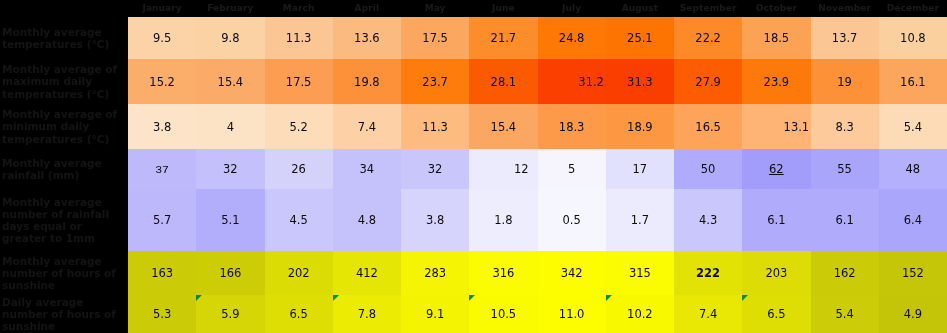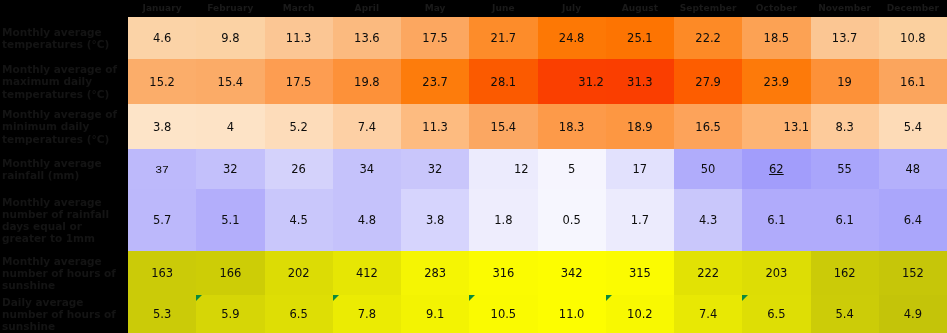--- a/index.html
+++ b/index.html
@@ -109,21 +109,21 @@
           <th class="month-head">August</th>
           <th class="month-head">September</th>
           <th class="month-head">October</th>
           <th class="month-head">November</th>
           <th class="month-head">December</th>
         </tr>
     </thead>
     <tbody id="table-body">
         <tr style="height: 42px;">
           <th class="row-label">Monthly average temperatures (°C)</th>
-          <td class="cell" style="background: rgb(251, 211, 167);"><span class="val">4.6</span></td>
+          <td class="cell" style="background: rgb(251, 211, 167);"><span class="val">9.5</span></td>
           <td class="cell" style="background: rgb(251, 210, 164);"><span class="val">9.8</span></td>
           <td class="cell" style="background: rgb(251, 198, 148);"><span class="val">11.3</span></td>
           <td class="cell" style="background: rgb(251, 186, 127);"><span class="val">13.6</span></td>
           <td class="cell" style="background: rgb(252, 167, 96);"><span class="val">17.5</span></td>
           <td class="cell" style="background: rgb(253, 140, 42);"><span class="val">21.7</span></td>
           <td class="cell" style="background: rgb(253, 120, 5);"><span class="val">24.8</span></td>
           <td class="cell" style="background: rgb(253, 116, 2);"><span class="val">25.1</span></td>
           <td class="cell" style="background: rgb(253, 138, 38);"><span class="val">22.2</span></td>
           <td class="cell" style="background: rgb(252, 162, 84);"><span class="val">18.5</span></td>
           <td class="cell" style="background: rgb(251, 198, 147);"><span class="val">13.7</span></td>
@@ -192,21 +192,21 @@
         <tr style="height: 44px; margin-top: 17px;">
           <th class="row-label">Monthly average number of hours of sunshine</th>
           <td class="cell" style="background: rgb(203, 203, 8);"><span class="val">163</span></td>
           <td class="cell" style="background: rgb(205, 205, 6);"><span class="val">166</span></td>
           <td class="cell" style="background: rgb(220, 220, 5);"><span class="val">202</span></td>
           <td class="cell" style="background: rgb(230, 230, 4);"><span class="val">412</span></td>
           <td class="cell" style="background: rgb(245, 245, 3);"><span class="val">283</span></td>
           <td class="cell" style="background: rgb(251, 251, 1);"><span class="val">316</span></td>
           <td class="cell" style="background: rgb(253, 253, 0);"><span class="val">342</span></td>
           <td class="cell" style="background: rgb(251, 251, 1);"><span class="val">315</span></td>
-          <td class="cell" style="background: rgb(226, 226, 4);"><span class="val">222</span></td>
+          <td class="cell" style="background: rgb(226, 226, 4); font-weight: bold;"><span class="val">222</span></td>
           <td class="cell" style="background: rgb(221, 221, 5);"><span class="val">203</span></td>
           <td class="cell" style="background: rgb(203, 203, 8);"><span class="val">162</span></td>
           <td class="cell" style="background: rgb(198, 198, 9);"><span class="val">152</span></td>
         </tr>
         <tr style="height: 38px;">
           <th class="row-label">Daily average number of hours of sunshine</th>
           <td class="cell" style="background: rgb(203, 203, 8);"><span class="val">5.3</span></td>
           <td class="cell" style="background: rgb(214, 214, 6);"><span class="note-flag"></span><span class="val">5.9</span></td>
           <td class="cell" style="background: rgb(222, 222, 5);"><span class="val">6.5</span></td>
           <td class="cell" style="background: rgb(235, 235, 3);"><span class="note-flag"></span><span class="val">7.8</span></td>

